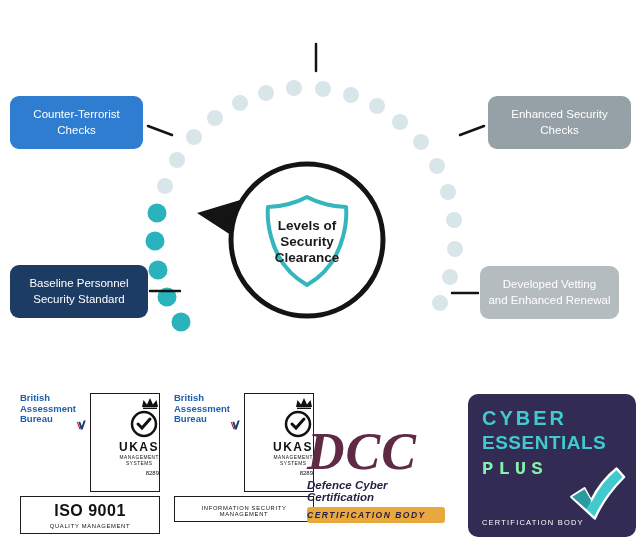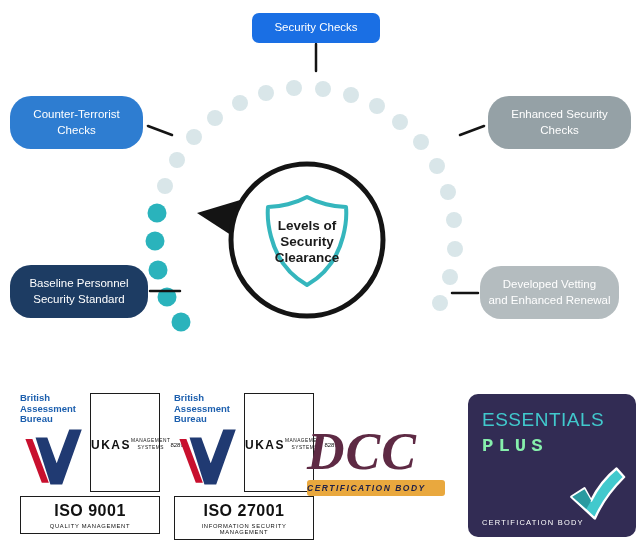--- a/index.html
+++ b/index.html
@@ -7,60 +7,60 @@
   .page{position:relative; width:641px; height:548px; background:#fff;}
 
   
   .diagram{position:absolute; left:0; top:0; width:641px; height:380px;}
   .diagram svg{position:absolute; left:0; top:0;}
   .dot-pale{fill:var(--dot_pale);}
   .dot-teal{fill:var(--dot_teal);}
   .connector{stroke:#141414; stroke-width:2.5; stroke-linecap:round;}
 
   .node{position:absolute; color:#ffffff; display:flex; align-items:center; justify-content:center;
-        text-align:center; font-size:11.5px; font-weight:500; line-height:1.35; border-radius:21px;
+        text-align:center; font-size:11.5px; font-weight:500; line-height:1.35; border-radius:9px;
         white-space:pre-line; box-sizing:border-box; padding:2px 6px;}
   .node-top{left:252px; top:13px; width:128px; height:30px; border-radius:7px; font-size:11.5px;}
   .node-ct{left:10px; top:96px; width:133px; height:53px;}
   .node-es{left:488px; top:96px; width:143px; height:53px;}
   .node-bp{left:10px; top:265px; width:138px; height:53px;}
   .node-dv{left:480px; top:266px; width:139px; height:53px;}
 
   .center-line{font-size:13.5px; font-weight:600; fill:#1b1b1b; text-anchor:middle;
                font-family:"Liberation Sans", sans-serif;}
 
   
   .iso-badge{position:absolute; width:140px; top:393px;}
   .iso-badge.first{left:20px;}
   .iso-badge.second{left:174px;}
   .iso-top{display:flex; justify-content:space-between; height:99px;}
-  .iso-left{width:66px; display:flex; flex-direction:column;}
+  .iso-left{width:66px; display:flex; flex-direction:row;}
   .bab-name{color:var(--bab_blue); font-weight:bold; font-size:9.5px; line-height:1.12; white-space:pre-line;}
   .bab-check{margin-top:3px;}
   .ukas-box{width:70px; height:99px; border:1.5px solid #1c1c1c; box-sizing:border-box; background:#fff;
-            display:flex; flex-direction:row; align-items:center; padding-top:3px;}
+            display:flex; flex-direction:column; align-items:flex-end; padding-top:3px;}
   .ukas-name{font-size:12px; font-weight:bold; letter-spacing:1.5px; color:#111; margin-top:1px;}
   .ukas-sub{font-size:4.8px; letter-spacing:0.5px; text-align:center; white-space:pre-line; line-height:1.35;
             color:#111; margin-top:1px;}
   .ukas-num{font-size:6px; color:#111; margin-top:2px;}
   .iso-bottom{border:1.5px solid #1c1c1c; margin-top:4px; text-align:center; padding:5px 11px 4px; background:#fff;}
   .iso-standard{font-size:16px; font-weight:bold; color:#111; letter-spacing:0.5px;}
   .iso-category{font-size:5.8px; letter-spacing:0.7px; color:#111; margin-top:3px; white-space:pre-line;}
 
   .dcc-badge{position:absolute; left:307px; top:428px; width:138px; font-style:italic;}
   .dcc-acronym{font-family:"Liberation Serif", serif; font-weight:bold; font-size:52px; line-height:0.92;
                color:var(--dcc_maroon); letter-spacing:1px;}
   .dcc-name{font-size:11.5px; font-weight:bold; color:var(--dcc_navy); margin-top:3px;}
   .dcc-banner{background:var(--dcc_gold); border-radius:3px; font-size:8.5px; font-weight:bold;
               color:var(--dcc_navy); letter-spacing:1.5px; padding:3px 0; margin-top:4px;}
 
   .ce-badge{position:absolute; left:468px; top:394px; width:168px; height:143px; background:var(--ce_bg);
             border-radius:10px; box-sizing:border-box; padding:13px 14px;}
   .ce-line1{color:var(--ce_teal); font-size:20px; font-weight:bold; letter-spacing:3px;}
-  .ce-line2{color:var(--ce_teal); font-size:19px; font-weight:normal; letter-spacing:0.5px; margin-top:2px;}
+  .ce-line2{color:var(--ce_teal); font-size:19px; font-weight:bold; letter-spacing:0.5px; margin-top:2px;}
   .ce-line3{color:#86efac; font-size:19px; font-weight:bold; letter-spacing:5px; margin-top:4px;font-family:Liberation Mono, monospace;}
   .ce-check{position:absolute; right:10px; bottom:13px;}
   .ce-footer{position:absolute; left:14px; bottom:10px; color:#ffffff; font-size:7.5px; letter-spacing:1.2px;}
 </style>
 </head>
 <body>
 
 <div class="page">
 
   <div class="diagram">
@@ -98,21 +98,20 @@
       <line class="connector" x1="452" y1="293" x2="478" y2="293"></line>
 
       <polygon points="197,213 260,194 254,250" fill="#141414"></polygon>
       <circle cx="307" cy="240" r="76" fill="#ffffff" stroke="#141414" stroke-width="5"></circle>
       <path d="M307,197 C318,203 334,207 346,207 C346,207 351,260 307,285 C263,260 268,207 268,207 C280,207 296,203 307,197 Z" fill="#ffffff" stroke="var(--shield_teal)" stroke-width="4" stroke-linejoin="round"></path>
       <text class="center-line" x="307" y="230">Levels of</text>
       <text class="center-line" x="307" y="246">Security</text>
       <text class="center-line" x="307" y="262">Clearance</text>
     </svg>
 
-    <div class="node node-top" style="background-color: rgb(26, 111, 228);">Security Checks</div>
     <div class="node node-ct" style="background-color: rgb(46, 125, 209);">Counter-Terrorist
 Checks</div>
     <div class="node node-es" style="background-color: rgb(149, 161, 166);">Enhanced Security
 Checks</div>
     <div class="node node-bp" style="background-color: rgb(29, 60, 99);">Baseline Personnel
 Security Standard</div>
     <div class="node node-dv" style="background-color: rgb(180, 188, 191);">Developed Vetting
 and Enhanced Renewal</div>
   </div>
 
@@ -168,31 +167,32 @@
           <circle cx="15" cy="15" r="12" fill="none" stroke="#111" stroke-width="2.5"></circle>
           <path d="M9 15 l4 4 l8 -9" fill="none" stroke="#111" stroke-width="3" stroke-linecap="round"></path>
         </svg>
         <div class="ukas-name">UKAS</div>
         <div class="ukas-sub">MANAGEMENT
 SYSTEMS</div>
         <div class="ukas-num">8289</div>
       </div>
     </div>
     <div class="iso-bottom">
-      <div class="iso-standard">ISO 27001</div>
       <div class="iso-category">INFORMATION SECURITY MANAGEMENT</div>
     </div>
   </div>
 
   <div class="dcc-badge">
     <div class="dcc-acronym">DCC</div>
+    <div class="dcc-name">Defence Cyber Certification</div>
     <div class="dcc-banner">CERTIFICATION BODY</div>
   </div>
 
   <div class="ce-badge">
+    <div class="ce-line1">CYBER</div>
     <div class="ce-line2">ESSENTIALS</div>
     <div class="ce-line3">PLUS</div>
     <svg class="ce-check" width="66" height="60" viewBox="0 0 70 62">
       <path d="M12 34 L26 25 L33 38 C40 24 50 12 60 4 L68 13 C54 27 43 43 37 57 Z" fill="var(--ce_teal)" stroke="#ffffff" stroke-width="2.5" stroke-linejoin="round"></path>
       <path d="M13 34 L26 26 L33 38 L28 47 Z" fill="#2a9aa0"></path>
     </svg>
     <div class="ce-footer">CERTIFICATION BODY</div>
   </div>
 
 </div>

